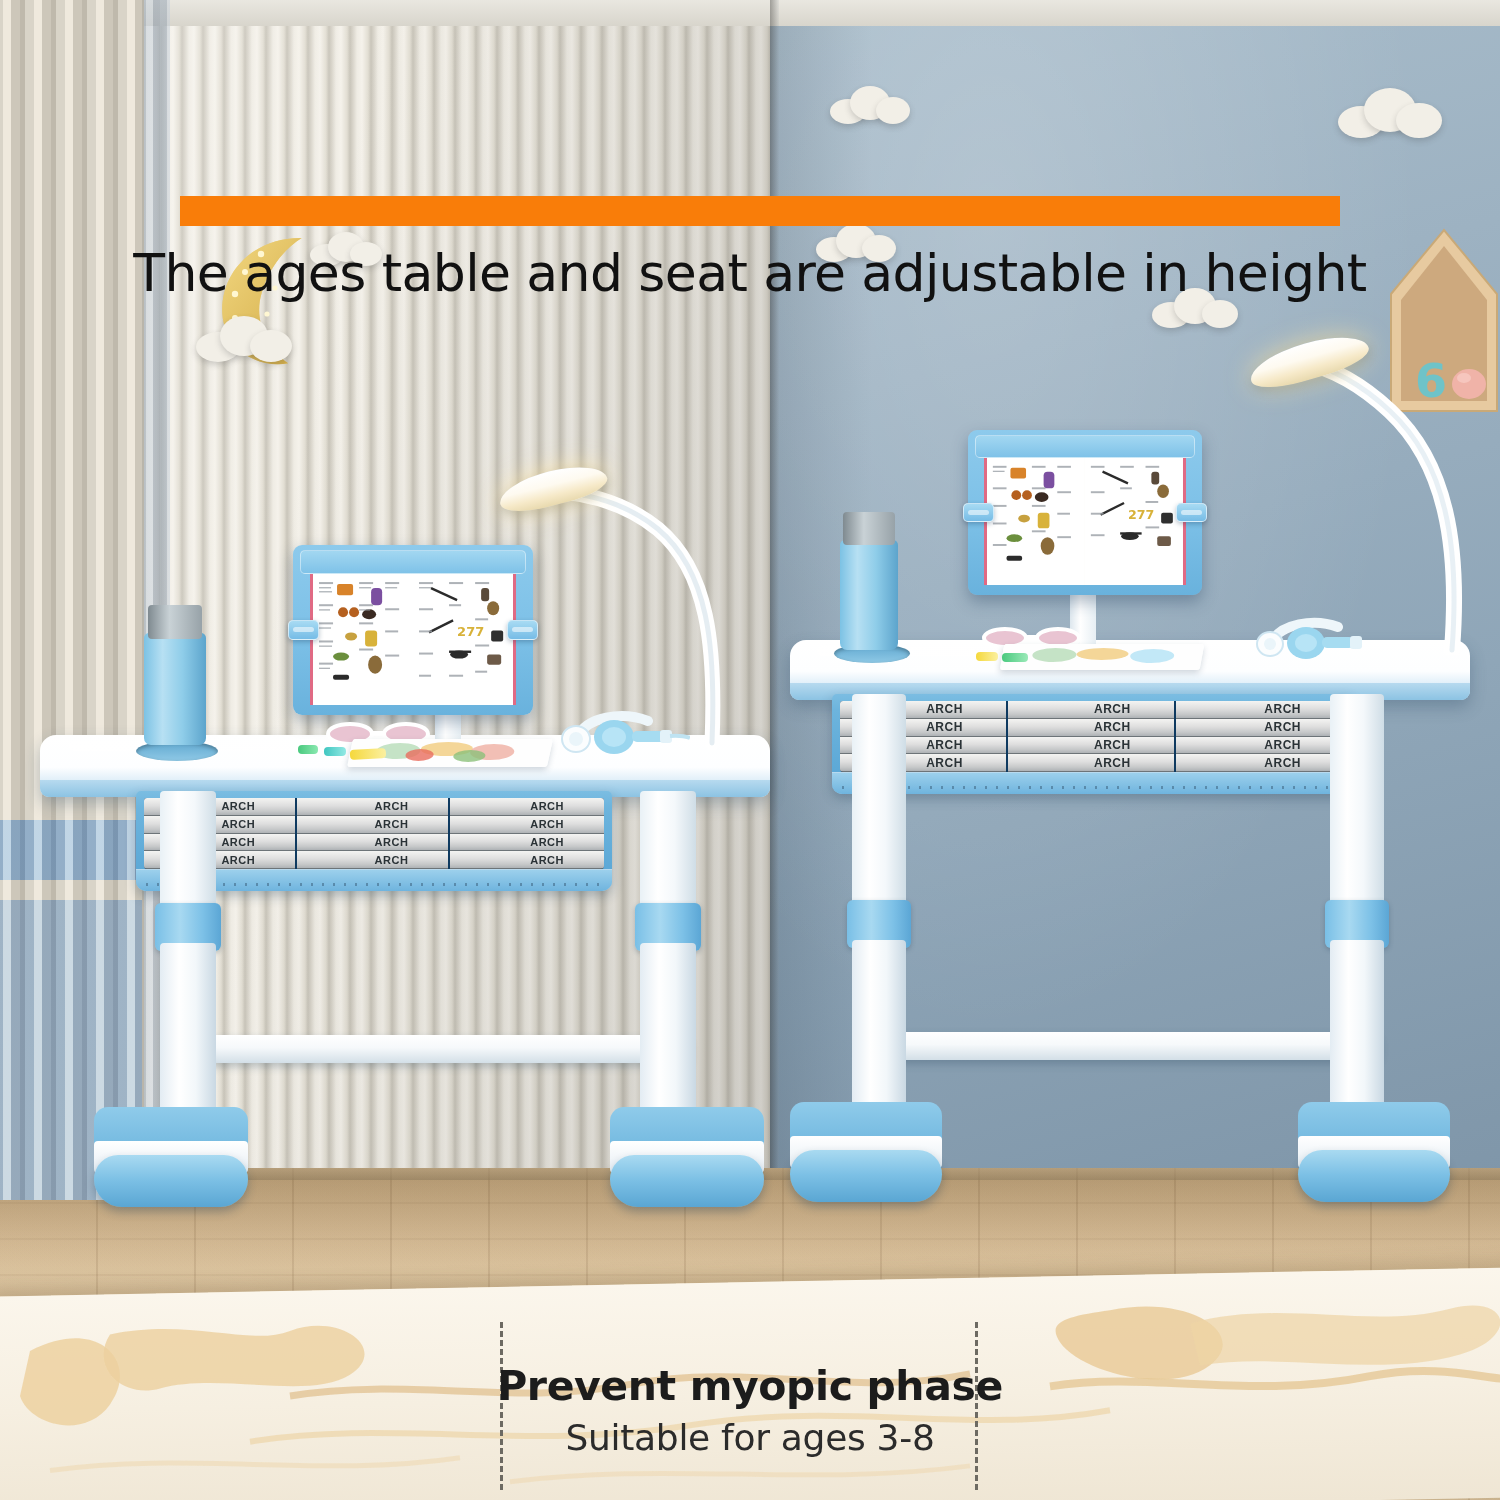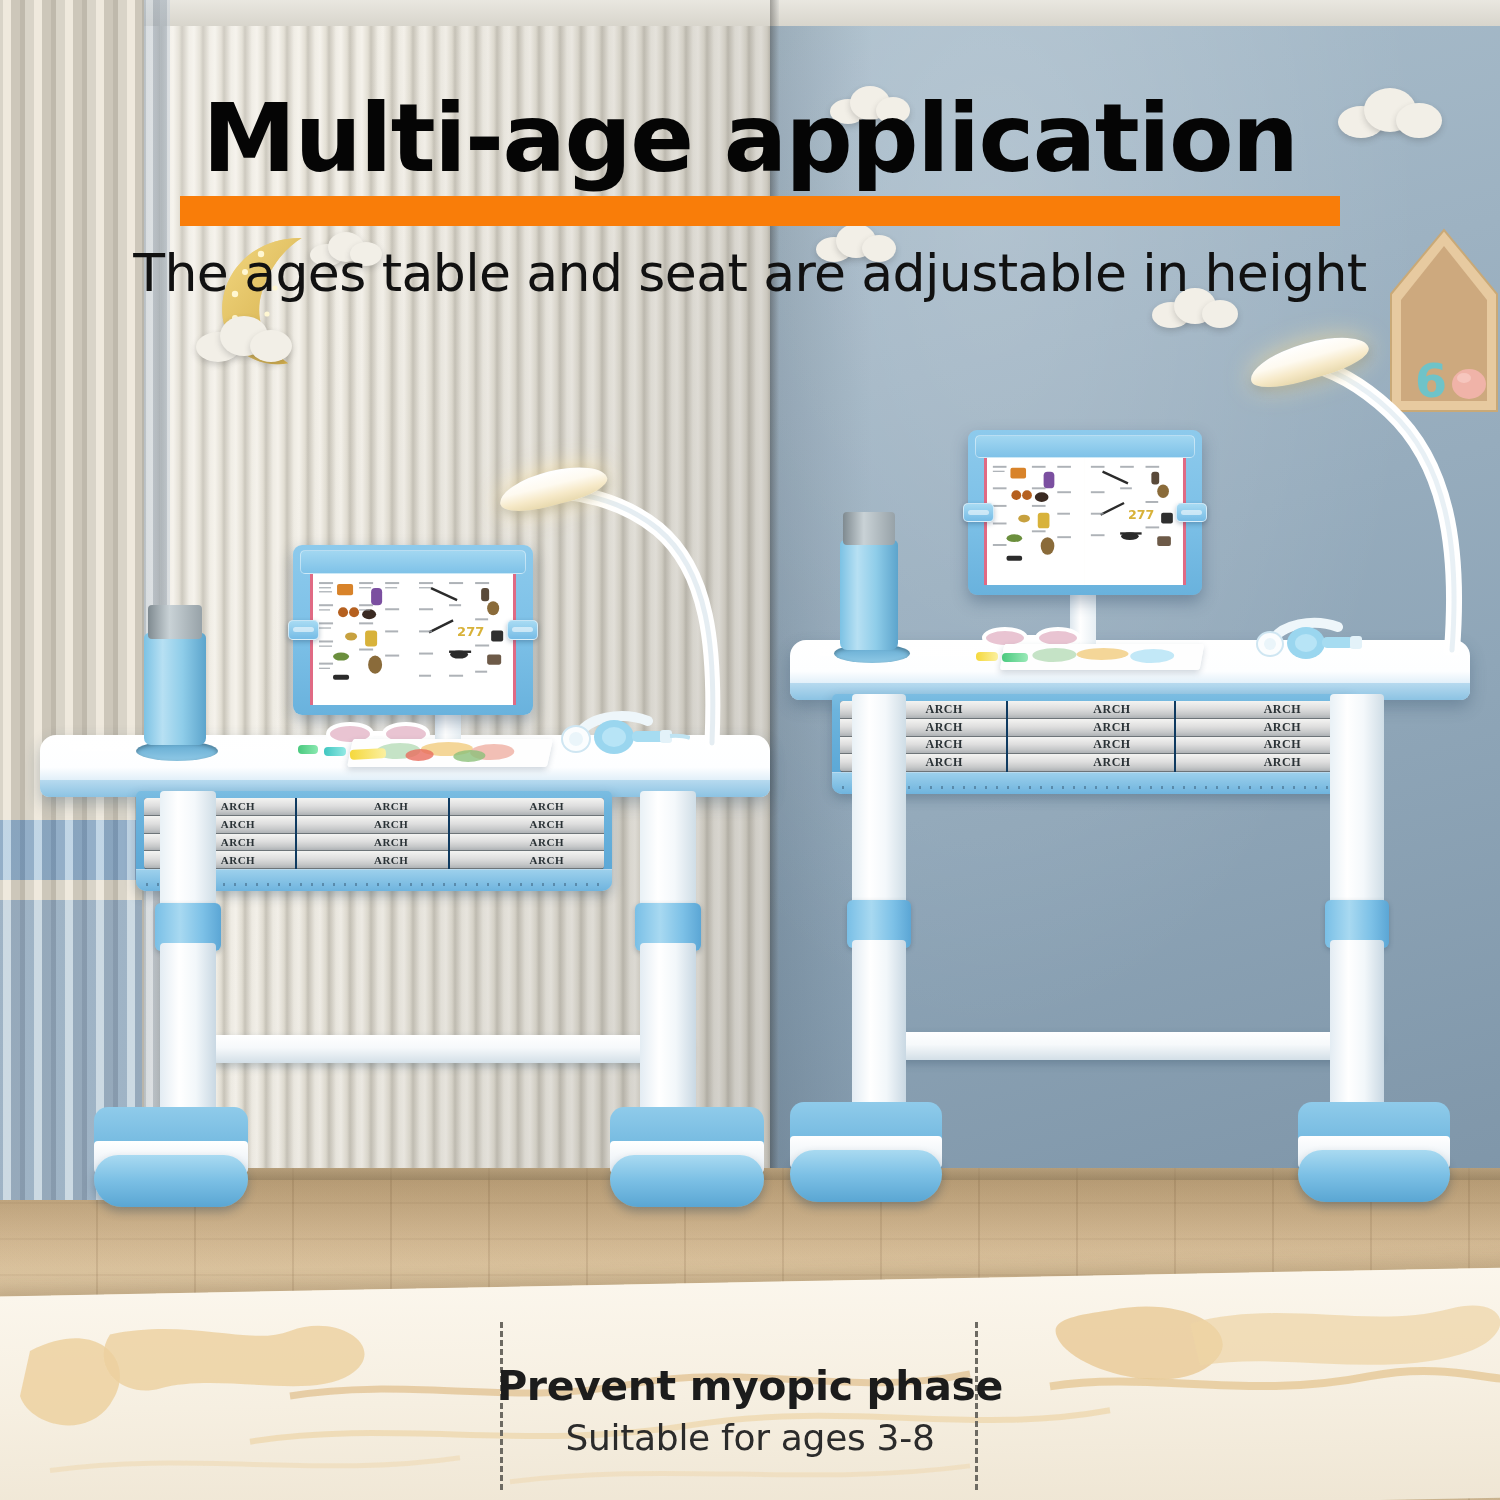--- a/index.html
+++ b/index.html
@@ -93,21 +93,21 @@
   .drawer{ position:absolute; border-radius:5px 5px 10px 10px;
     background:linear-gradient(180deg,#7bbde2 0%, #6db4dd 16%, #5aa7d6 86%, #9ad1ee 100%);
     box-shadow:0 5px 12px rgba(30,60,85,.30); overflow:hidden; }
   .drawer-well{ position:absolute; left:8px; right:8px; top:7px; bottom:22px;
     background:linear-gradient(180deg,#1b4f7d,#28618f); border-radius:3px; overflow:hidden;
     box-shadow:inset 0 2px 6px rgba(0,0,0,.45); }
   .bookcol{ position:absolute; top:0; bottom:0; overflow:hidden; }
   .bookrow{ position:absolute; left:0; right:0; height:25%;
     background:linear-gradient(180deg,#f4f4f2 0%, #dedede 46%, #c6c8c9 78%, #aeb2b5 100%);
     border-bottom:1px solid #6d7478; display:flex; align-items:center; justify-content:flex-end; }
-  .arch{ font-family:Liberation Serif, serif; font-weight:700; color:#2a3236;
+  .arch{ font-family:Liberation Sans, sans-serif; font-weight:700; color:#2a3236;
     letter-spacing:.5px; margin-right:5px; display:flex; align-items:center; gap:2px; }
   .drawer-lip{ position:absolute; left:0; right:0; bottom:0; height:22px;
     background:linear-gradient(180deg,#9cd0ec,#6fb4de);
     border-top:1px solid rgba(255,255,255,.5); }
   .drawer-lip::after{ content:""; position:absolute; left:10px; right:10px; bottom:5px; height:3px;
     background:repeating-linear-gradient(90deg, rgba(40,70,95,.42) 0 2px, rgba(0,0,0,0) 2px 11px); }
 
   .leg{ position:absolute; z-index:7; }
   .leg .upper{ position:absolute; left:0; right:0; top:0; border-radius:4px;
     background:linear-gradient(90deg,#e9f1f6 0%, #ffffff 32%, #f4f8fb 62%, #cfdde6 100%); }
@@ -761,21 +761,20 @@
         <div class="toe"></div>
     </div>
     <div class="foot" style="left:508px; top:462px; width:152px; height:100px;">
       <div class="pad"></div>
         <div class="mid"></div>
         <div class="toe"></div>
     </div>
   </div>
 
   <div class="h1-underline"></div>
-  <div class="h1">Multi-age application</div>
   <div class="h2">The ages table and seat are adjustable in height</div>
 
   <div class="divider" id="div1"></div>
   <div class="divider" id="div2"></div>
   <div class="captions">
     <div class="cap">
       <div class="cap-title">Prevent myopic phase</div>
       <div class="cap-sub">Suitable for ages 3-8</div>
     </div>
   </div>

